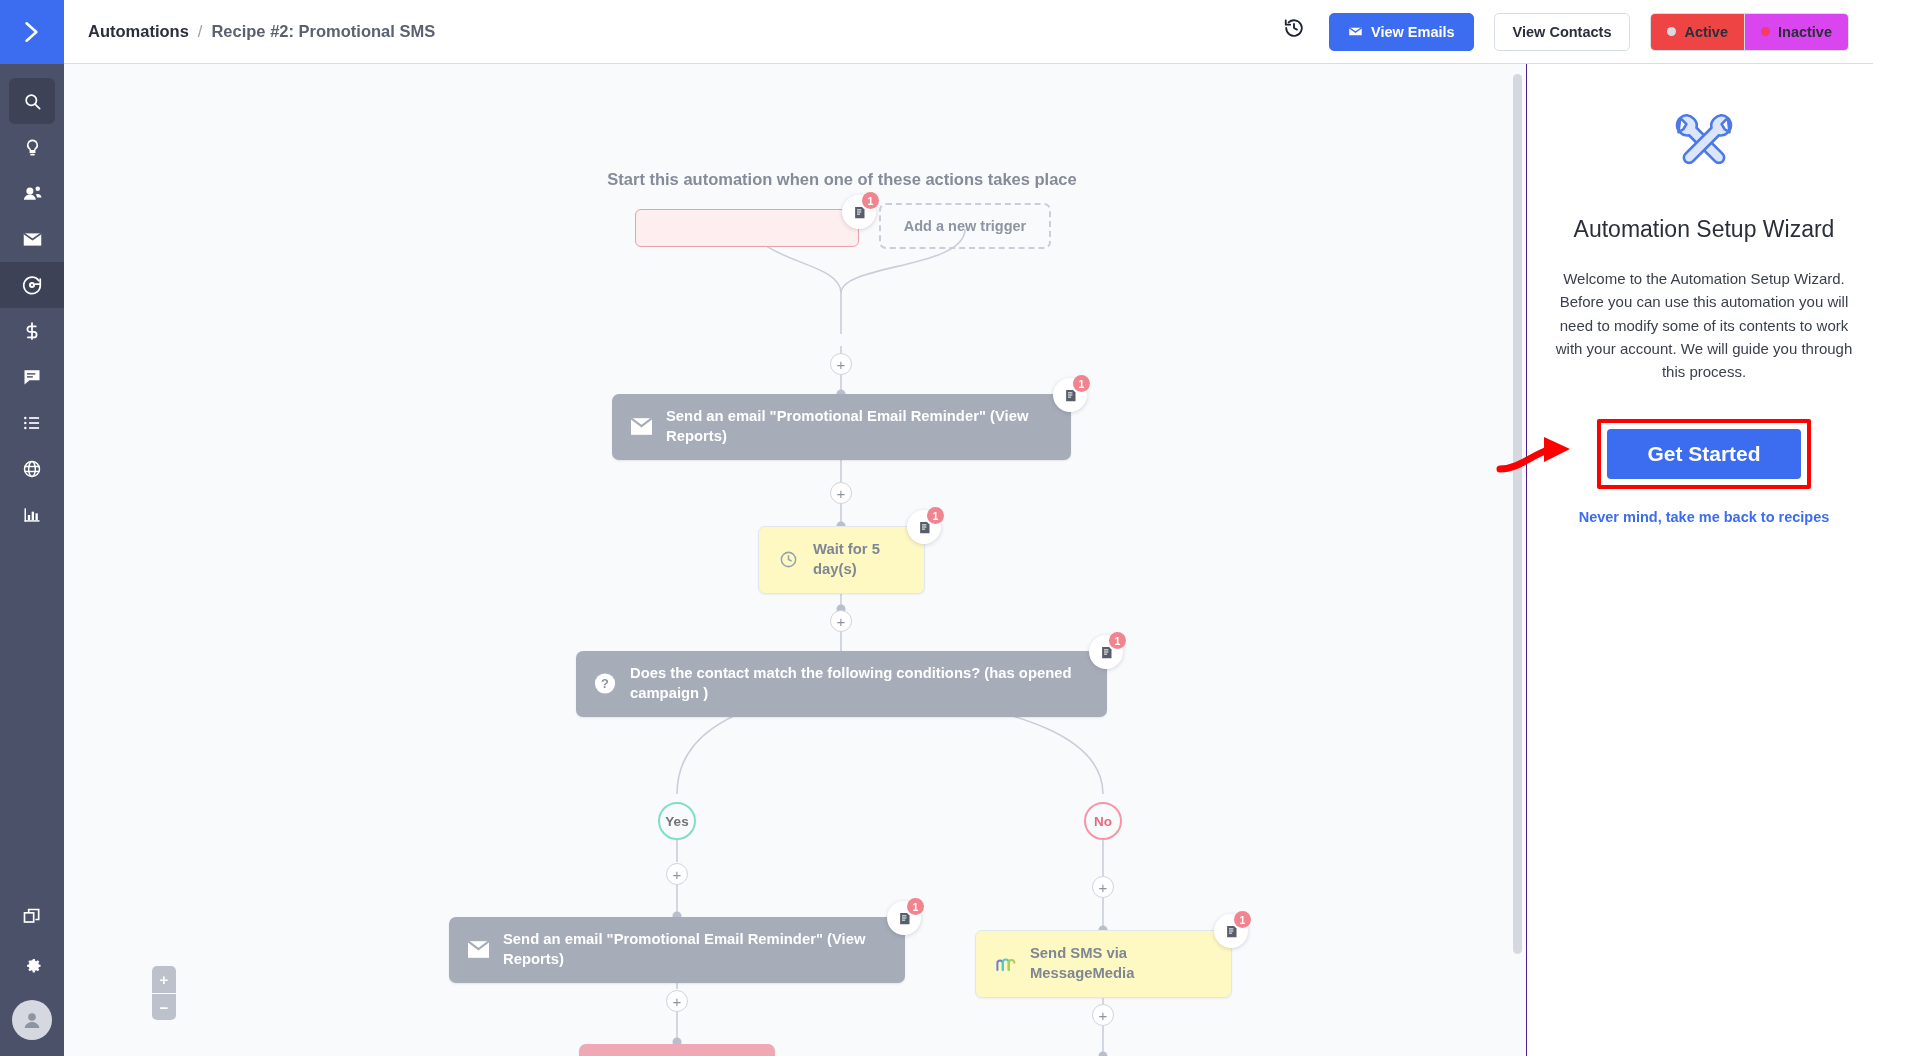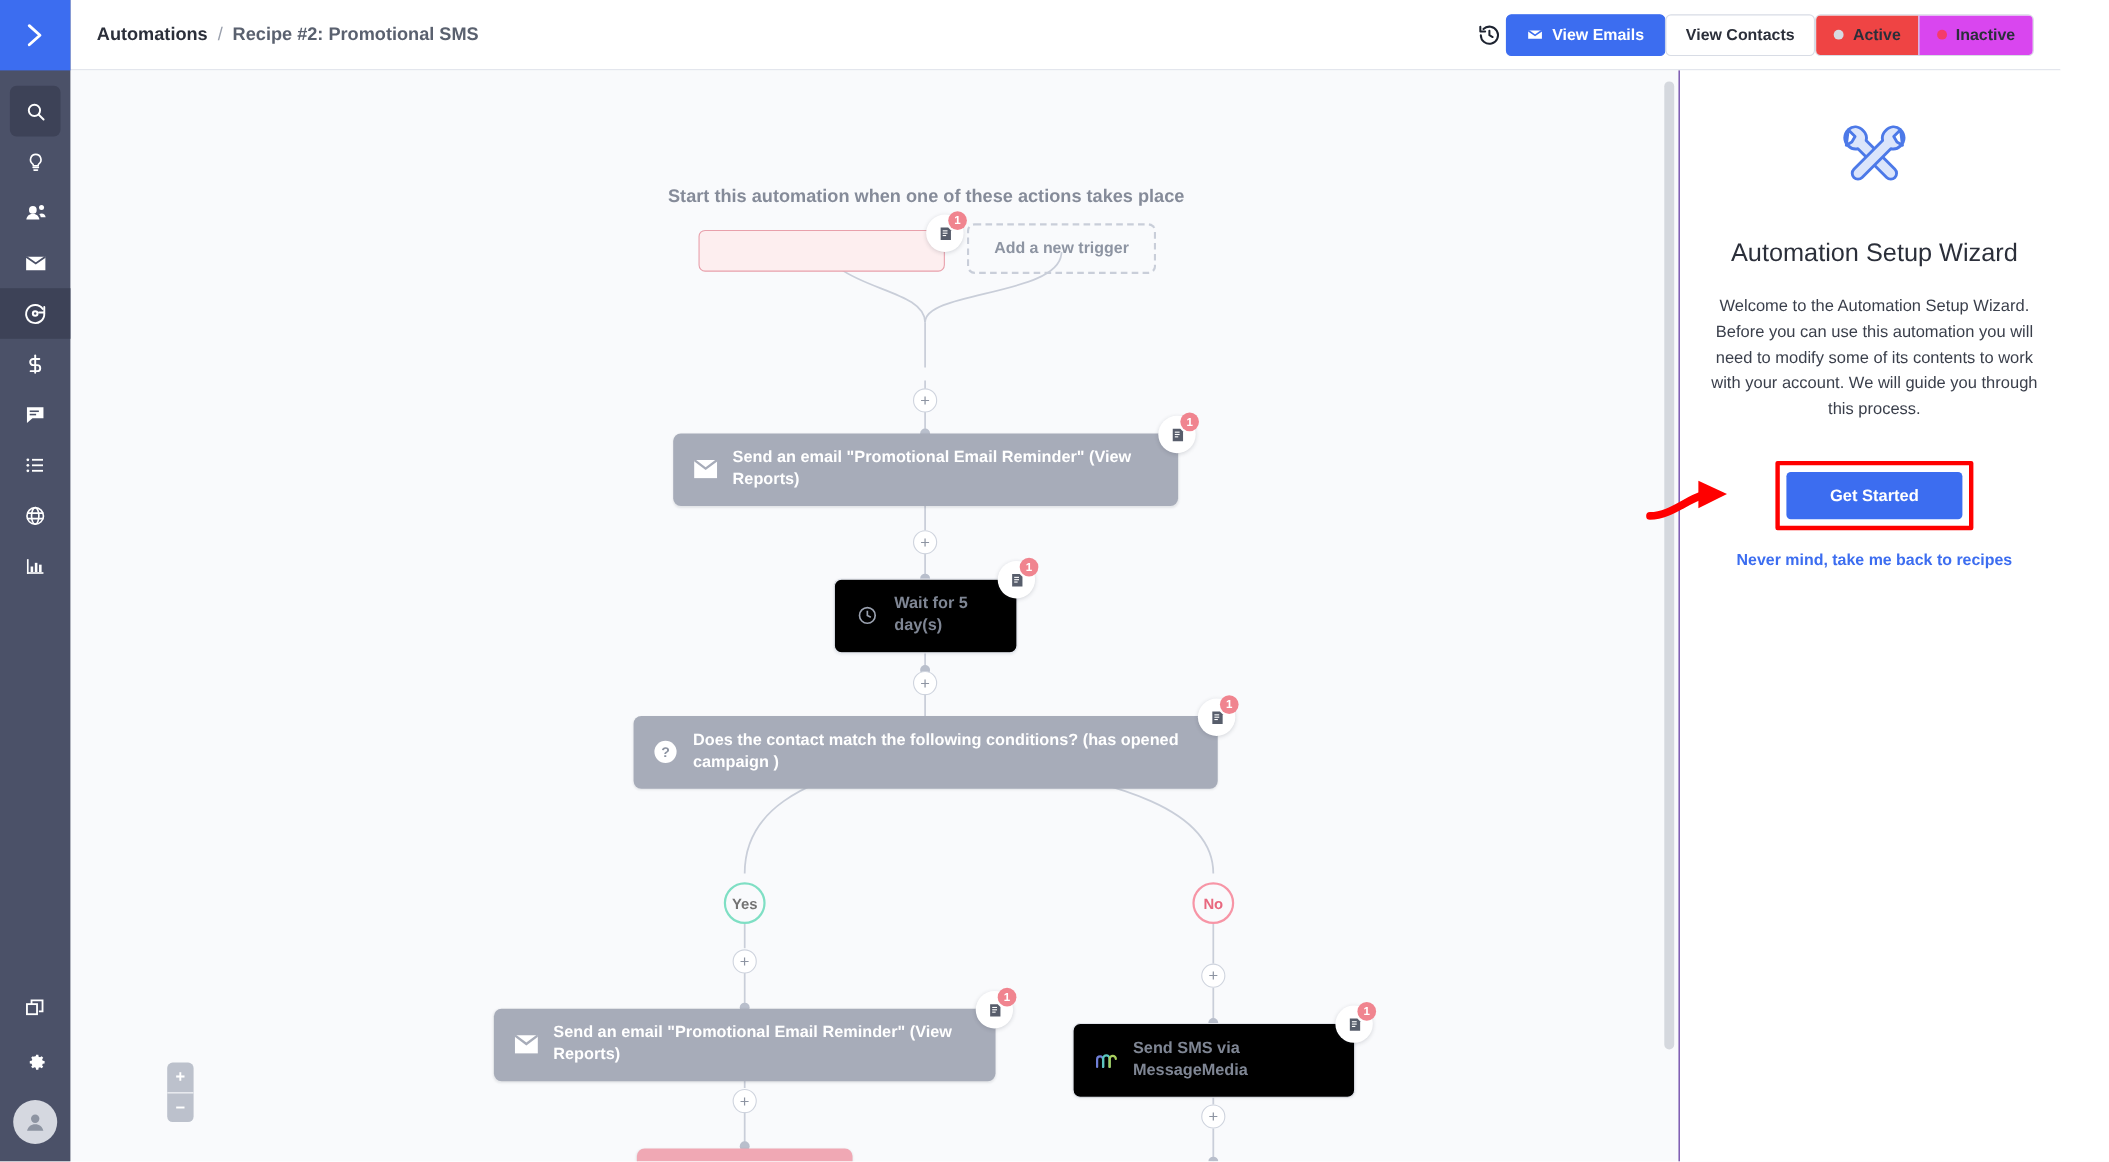--- a/index.html
+++ b/index.html
@@ -52,21 +52,21 @@
     height: 64px; flex: 0 0 64px;
     background: #ffffff;
     border-bottom: 1px solid #d8dce5;
     display: flex; align-items: center;
     padding: 0 24px 0 24px;
   }
   .crumbs { display: flex; align-items: center; gap: 9px; font-size: 16.5px; }
   .crumb-root { color: #2b2f3a; font-weight: 700; cursor: pointer; }
   .crumb-sep { color: #9aa0ad; font-weight: 400; }
   .crumb-leaf { color: #5a616f; font-weight: 700; text-align: right; }
-  .topbar-right { margin-left: auto; display: flex; align-items: center; gap: 0; }
+  .topbar-right { margin-left: auto; display: flex; align-items: flex-start; gap: 20px; }
   .icon-btn {
     width: 30px; height: 30px; display: flex; align-items: center; justify-content: center;
     cursor: pointer; color: #1d2330;
   }
   .btn {
     height: 38px; border-radius: 5px; font-size: 14.5px; font-weight: 700;
     display: inline-flex; align-items: center; justify-content: center; gap: 8px;
     cursor: pointer; padding: 0 18px; white-space: nowrap;
   }
   .btn-primary { background: #3c6df0; color: #fff; border: 1px solid #3c6df0; }
@@ -97,21 +97,21 @@
     font-size: 16.5px; font-weight: 700; color: #858b99;
   }
 
   .node { position: absolute; }
   .node-box {
     display: flex; align-items: center; gap: 14px;
     border-radius: 7px; padding: 13px 18px;
     font-size: 14.8px; font-weight: 700; line-height: 1.35;
   }
   .node-grey { background: #a7acb9; color: #ffffff; box-shadow: 0 1px 2px rgba(40,45,60,.10); }
-  .node-white { background: #000000; color: #7f8694; border: 1px solid #e3e6ed; box-shadow: 0 1px 2px rgba(40,45,60,.06); }
+  .node-white { background: #fef9c3; color: #7f8694; border: 1px solid #e3e6ed; box-shadow: 0 1px 2px rgba(40,45,60,.06); }
   .node-red { background: #f0a8b4; color: #ffffff; box-shadow: 0 1px 2px rgba(40,45,60,.10); }
   .node-empty {
     background: #fdeeef; border: 1px solid #e8a0ab; border-radius: 6px;
     width: 224px; height: 38px;
   }
   .node-dashed {
     width: 172px; height: 46px; border: 2px dashed #c9ced9; border-radius: 7px;
     background: transparent; display: flex; align-items: center; justify-content: center;
     font-size: 14.5px; font-weight: 700; color: #8d94a2;
   }
@@ -168,21 +168,21 @@
   .panel-icon { display: flex; justify-content: center; margin-bottom: 34px; }
   .panel-title { font-size: 23px; color: #2b2f3a; font-weight: 400; margin-bottom: 24px; }
   .panel-text { font-size: 15px; line-height: 1.55; color: #3a3f4b; margin-bottom: 36px; }
   .panel-cta-wrap { display: flex; justify-content: center; position: relative; }
   .hl {
     border: 4px solid #ff0000; padding: 6px; border-radius: 2px;
     display: inline-block; background: #fff;
   }
   .cta {
     background: #3c6df0; color: #fff; border: none; border-radius: 4px;
-    font-size: 15px; font-weight: 700; padding: 13px 40px; cursor: pointer;
+    font-size: 21px; font-weight: 700; padding: 13px 40px; cursor: pointer;
     font-family: "Liberation Sans", sans-serif;
   }
   .arrow-anno { position: absolute; left: -55px; top: 6px; pointer-events: none; }
   .panel-link {
     display: block; margin-top: 20px; font-size: 14.5px; font-weight: 700;
     color: #3c6df0; text-decoration: none; cursor: pointer;
   }
 </style>
 </head>
 <body>

